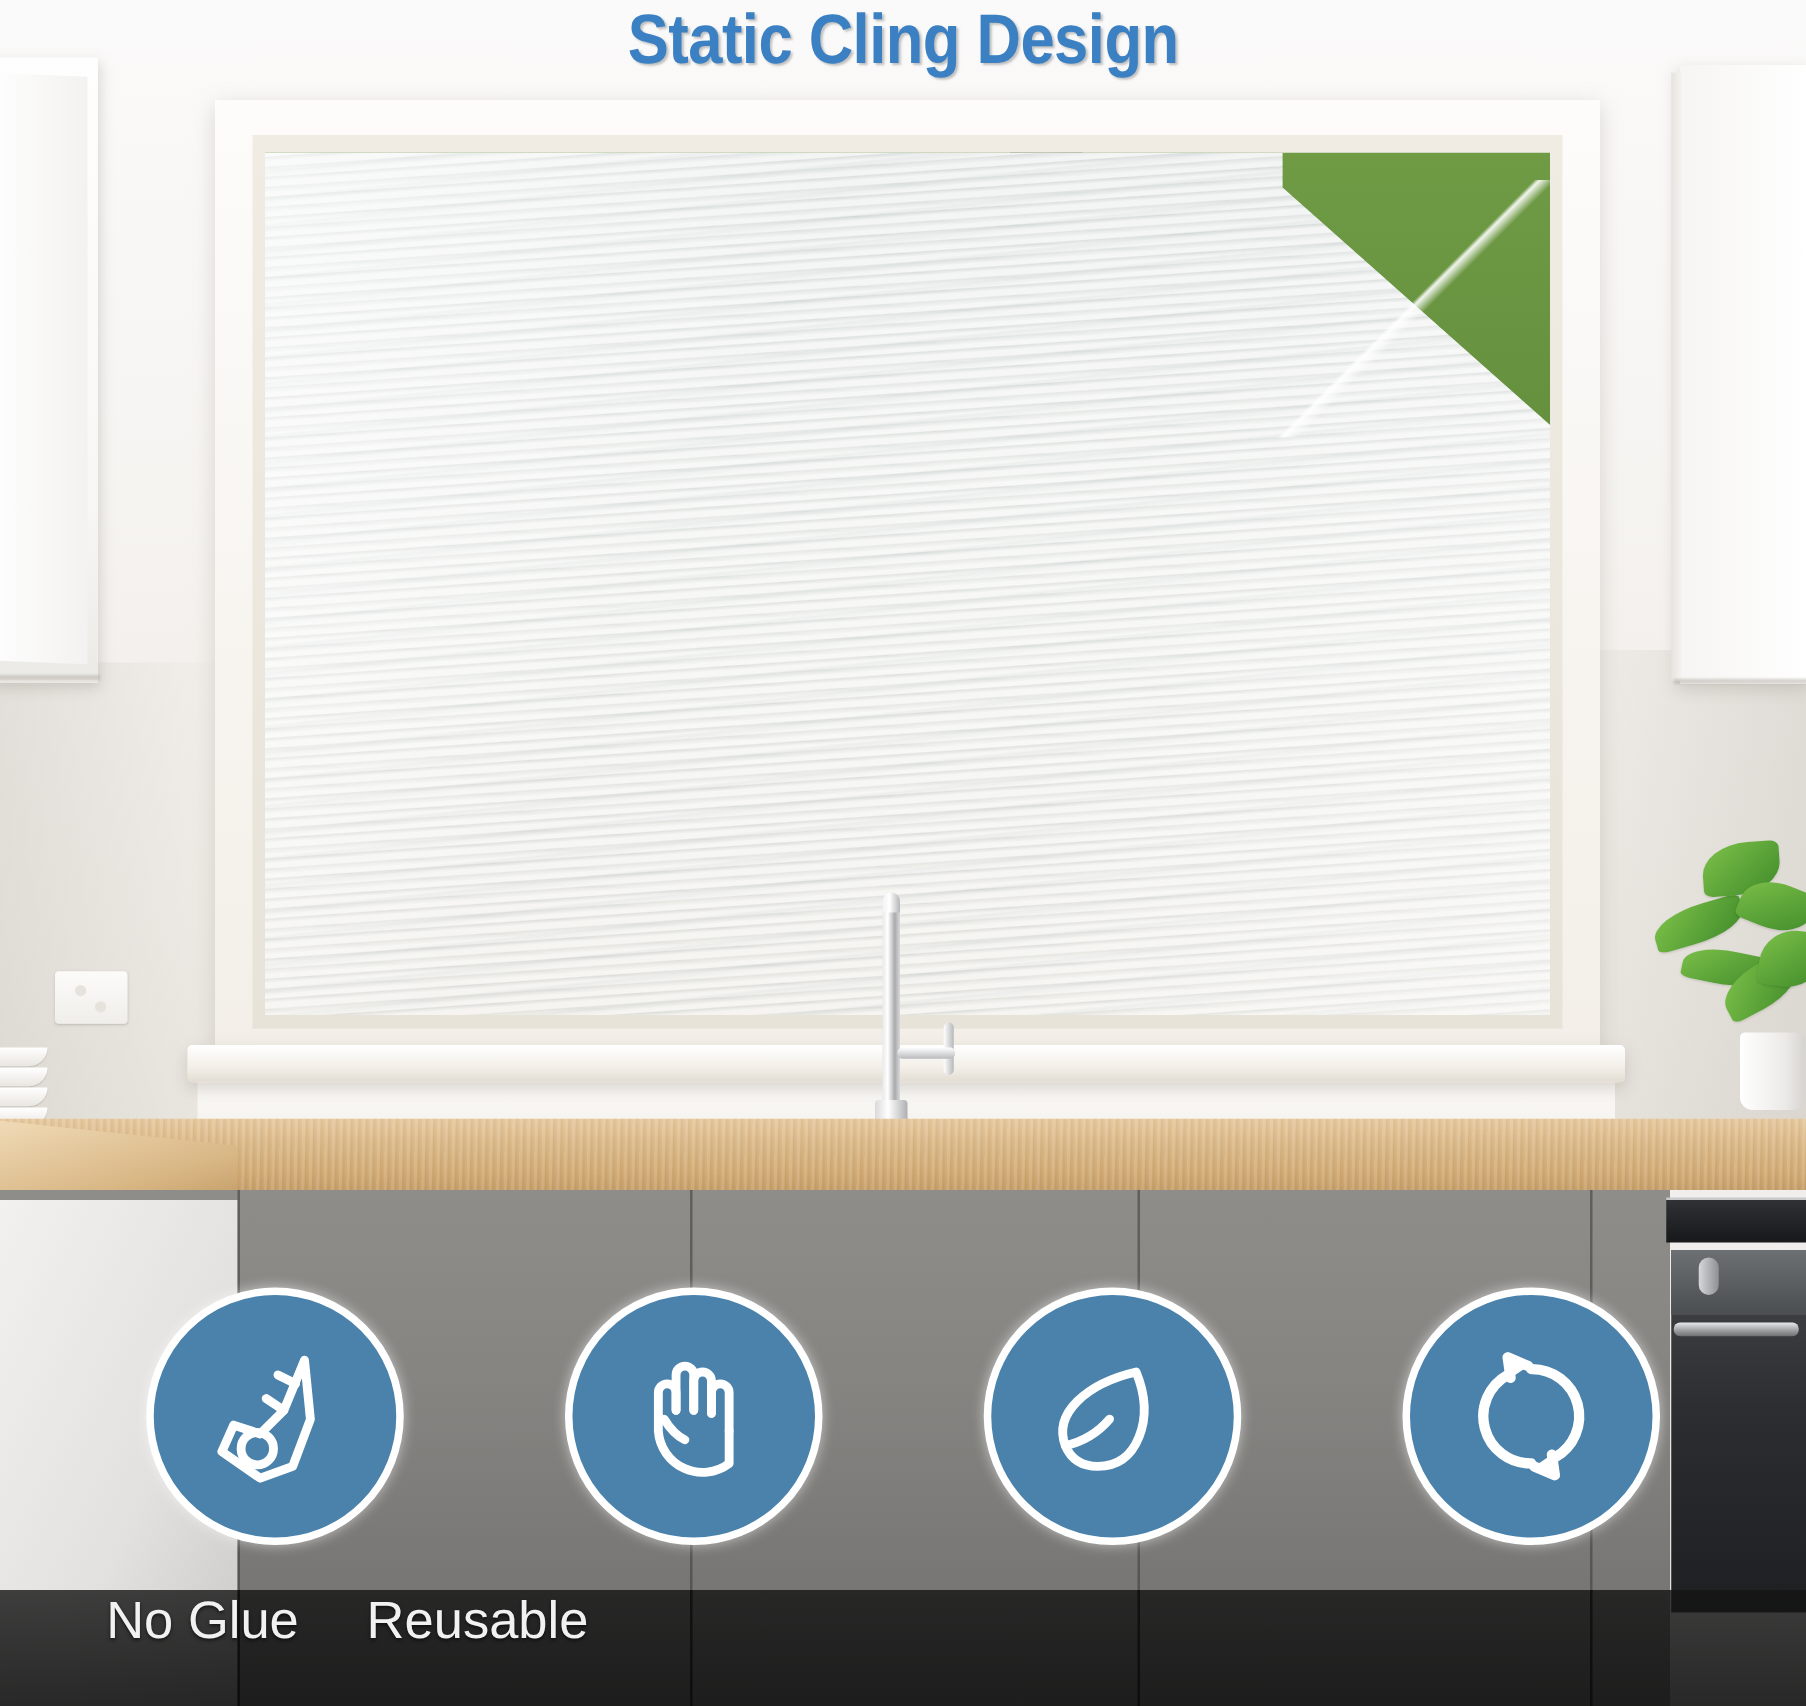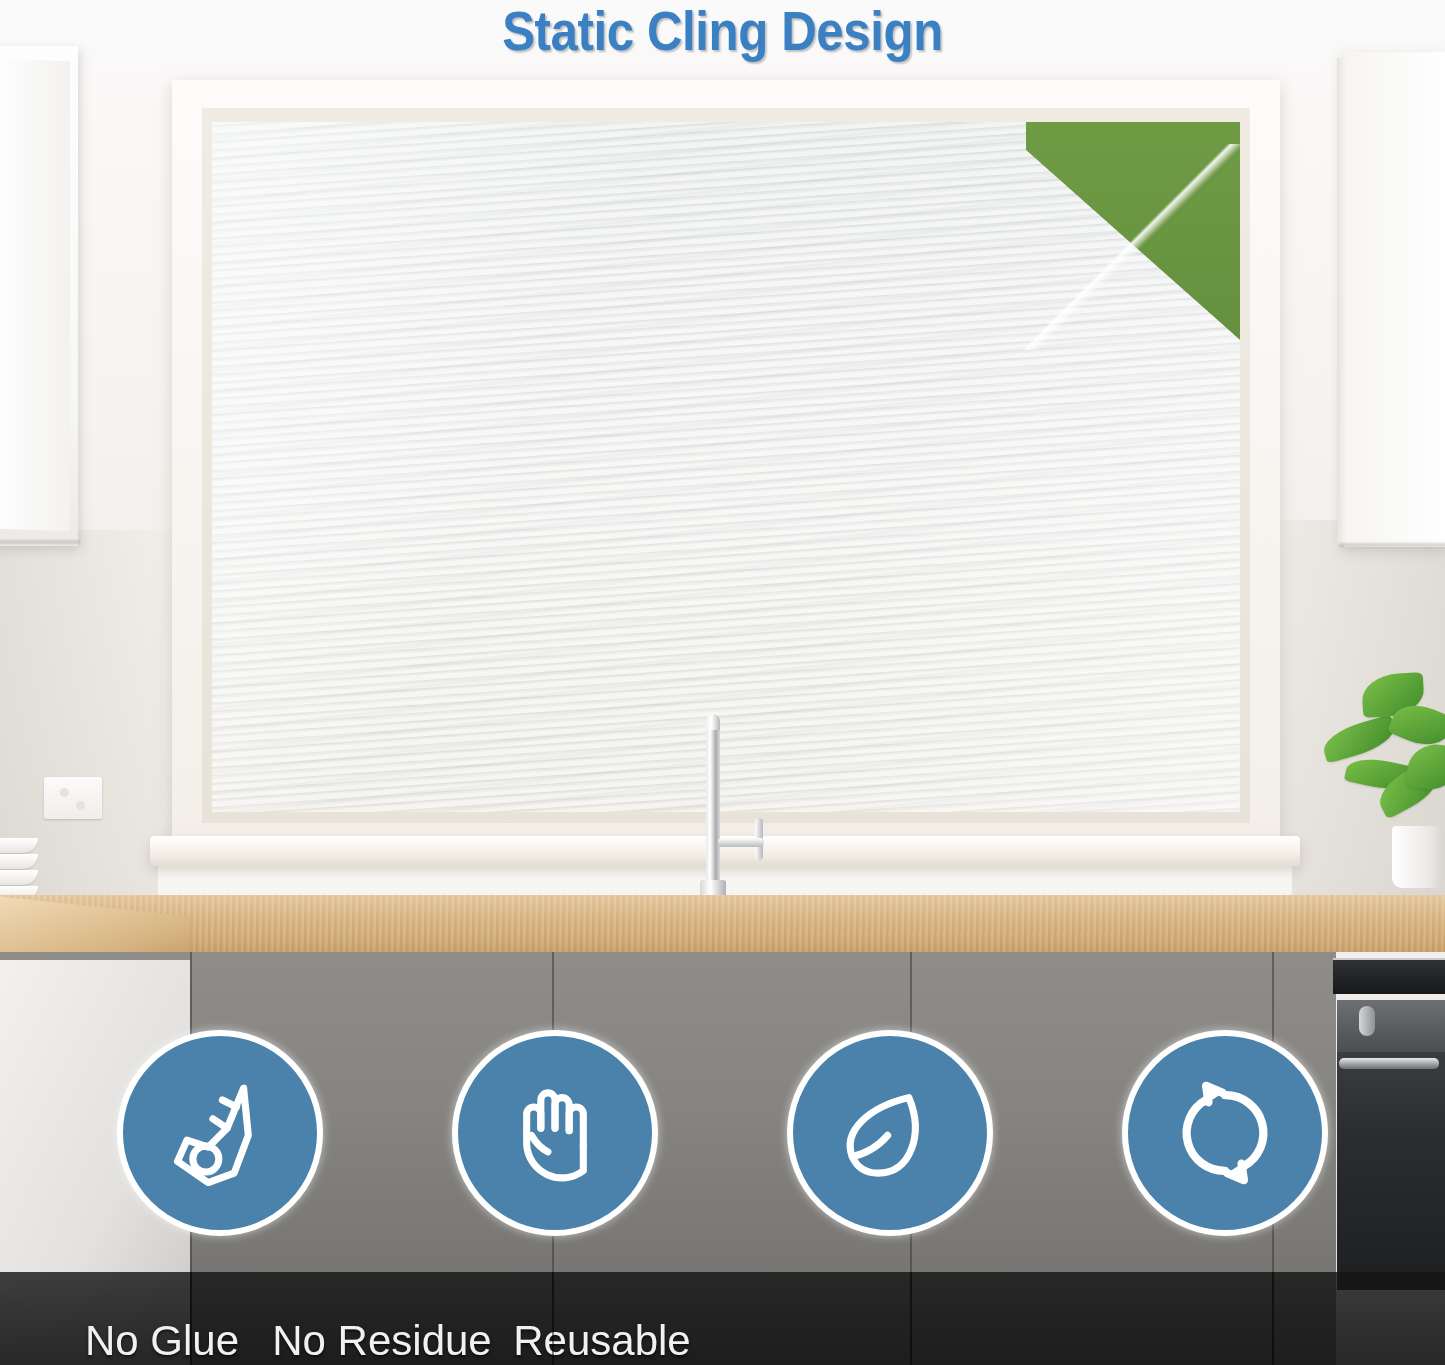--- a/index.html
+++ b/index.html
@@ -269,21 +269,21 @@
     box-sizing:border-box;
     display:flex;align-items:center;justify-content:center;
     box-shadow:0 0 10px rgba(255,255,255,.55);
   }
   .circle svg{width:118px;height:118px;display:block;}
 
   
   .bottom-bar{
     position:absolute;left:0;bottom:0;width:1445px;height:93px;
     background:linear-gradient(to bottom,rgba(20,20,20,.80),rgba(20,20,20,.90));
-    display:flex;align-items:flex-end;padding:0 52px;box-sizing:border-box;
+    display:flex;align-items:flex-start;padding:0 52px;box-sizing:border-box;
   }
   .bar-label{
     width:220px;text-align:center;color:#f1f1f1;font-size:42px;
     font-family:"Liberation Sans",sans-serif;font-weight:400;
     text-shadow:0 2px 3px rgba(0,0,0,.6);
   }
   .bar-seam{position:absolute;top:0;width:2px;height:93px;background:rgba(0,0,0,.45);}
 </style>
 </head>
 <body>
@@ -412,17 +412,16 @@
     </div>
 
   </div>
 
   <div class="bottom-bar">
     <div class="bar-seam" style="left:190px;"></div>
     <div class="bar-seam" style="left:552px;"></div>
     <div class="bar-seam" style="left:910px;"></div>
     <div class="bar-seam" style="left:1272px;"></div>
     <div class="bar-label">No Glue</div>
-    <div class="bar-label">No Residue</div>
     <div class="bar-label">Reusable</div>
   </div>
 
 </div>
 
 </body></html>

